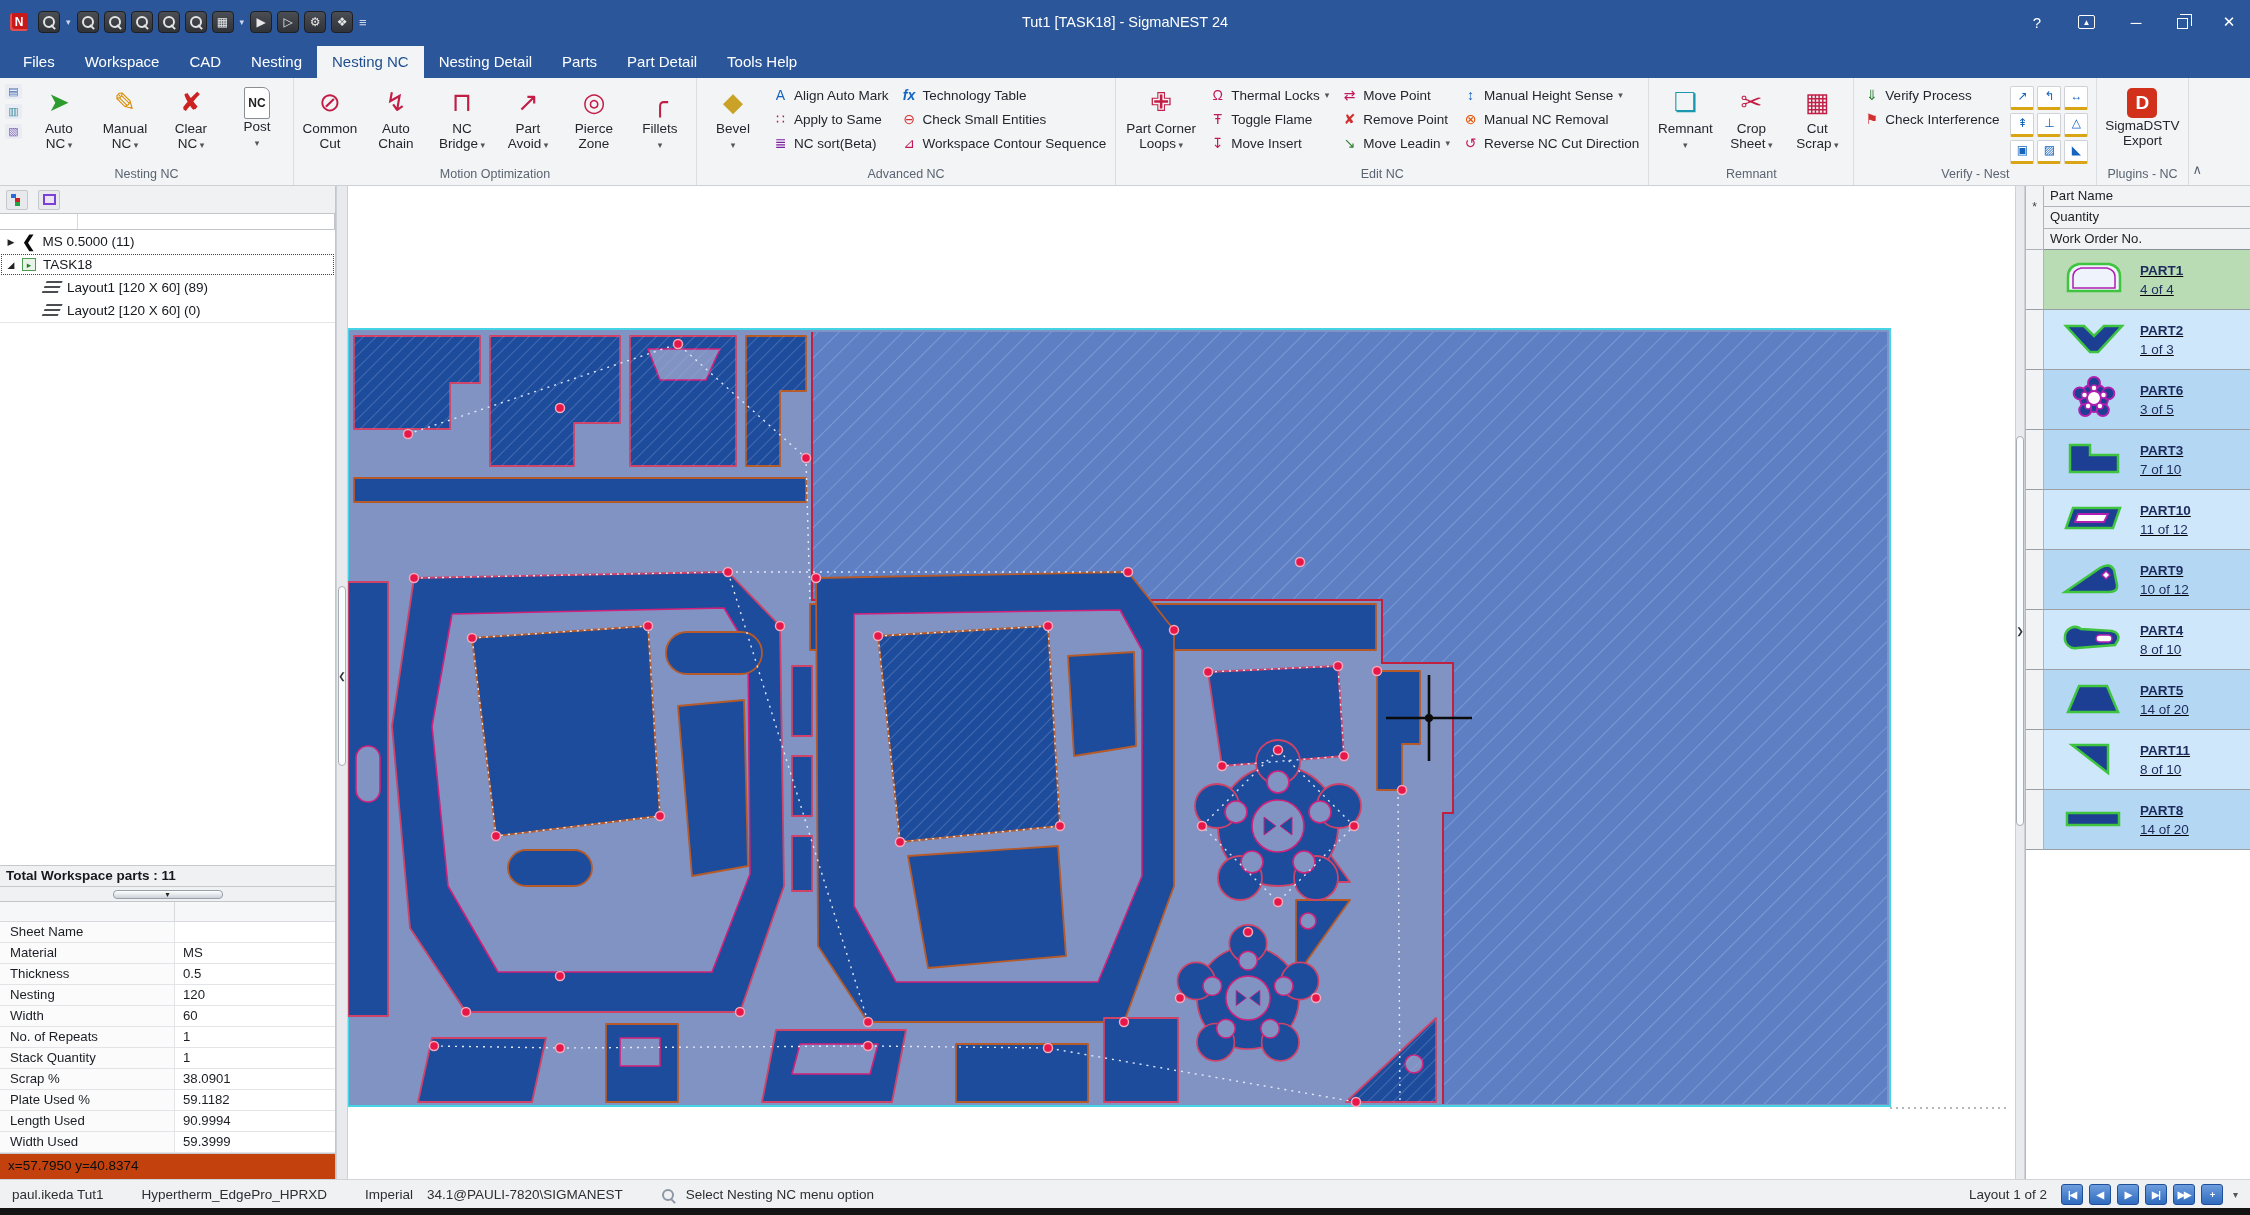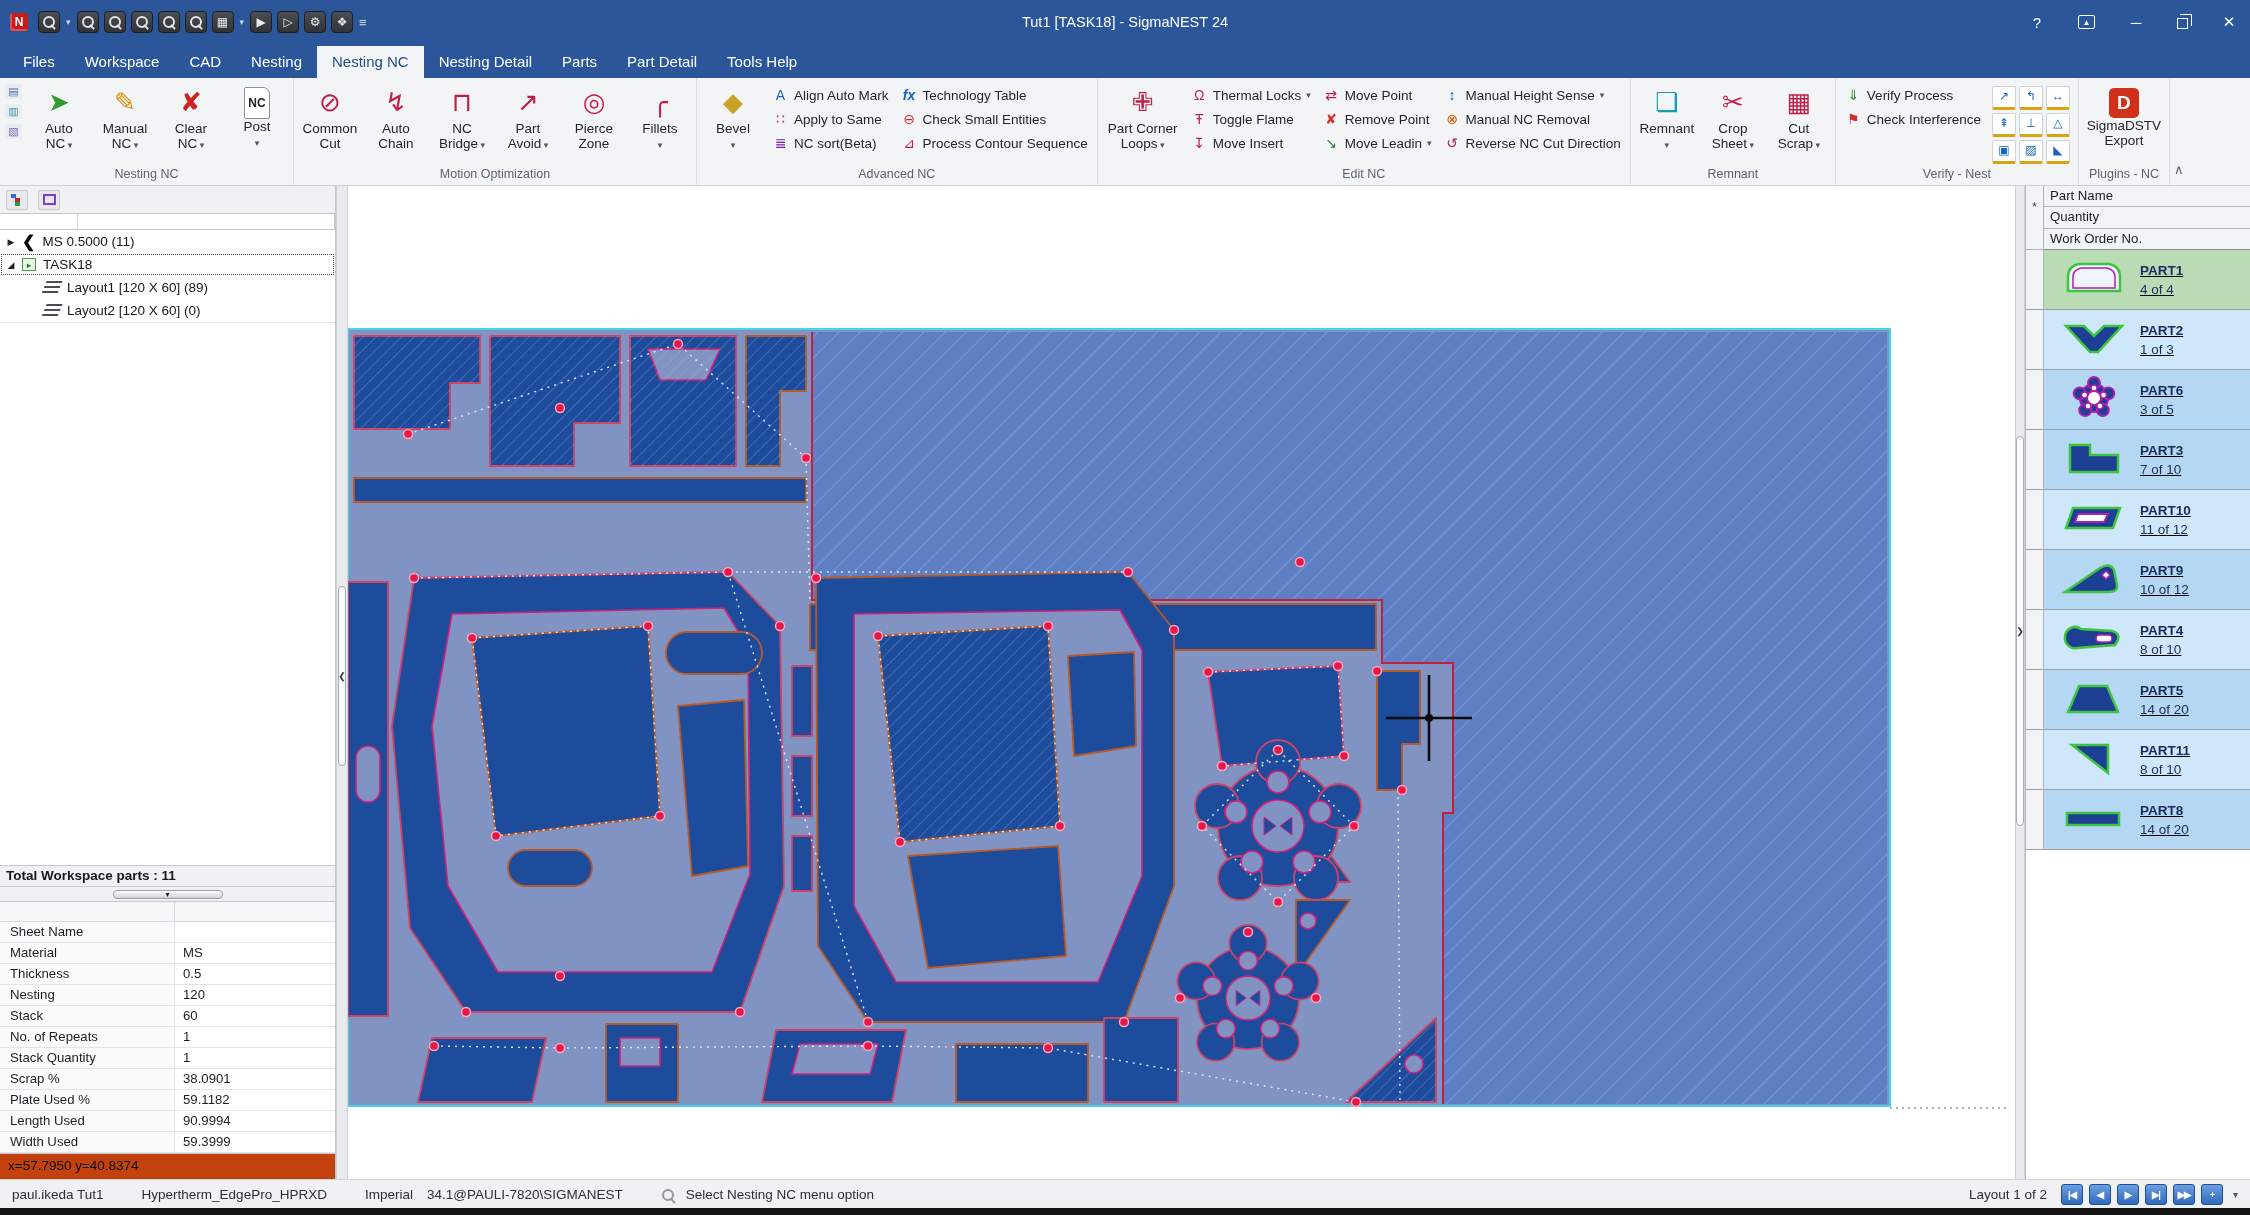--- a/index.html
+++ b/index.html
@@ -292,21 +292,21 @@
             <div class="smallbtn">
               <span class="sicon" style="color: rgb(21, 101, 192); font-style: italic; font-weight: bold;">fx</span>
               <span>Technology Table</span>
             </div>
             <div class="smallbtn">
               <span class="sicon" style="color: rgb(211, 47, 47);">⊖</span>
               <span>Check Small Entities</span>
             </div>
             <div class="smallbtn">
               <span class="sicon" style="color: rgb(194, 24, 91);">⊿</span>
-              <span>Process Contour Sequence</span>
+              <span>Workspace Contour Sequence</span>
             </div>
           </div>
         </div>
         <div class="rgroup-label">Advanced NC</div>
       </div>
       <div class="rgroup">
         <div class="rgroup-body">
           <div class="bigbtn wide">
             <span class="bicon" style="color: rgb(194, 29, 69);">✙</span>
             <span class="blbl"><span>Part Corner</span><br><span>Loops</span><span class="caret"> ▾</span></span>
@@ -471,21 +471,21 @@
           </div>
           <div class="prow">
             <div class="pc1">Thickness</div>
             <div class="pc2">0.5</div>
           </div>
           <div class="prow">
             <div class="pc1">Nesting</div>
             <div class="pc2">120</div>
           </div>
           <div class="prow">
-            <div class="pc1">Stack</div>
+            <div class="pc1">Width</div>
             <div class="pc2">60</div>
           </div>
           <div class="prow">
             <div class="pc1">No. of Repeats</div>
             <div class="pc2">1</div>
           </div>
           <div class="prow">
             <div class="pc1">Stack Quantity</div>
             <div class="pc2">1</div>
           </div>

